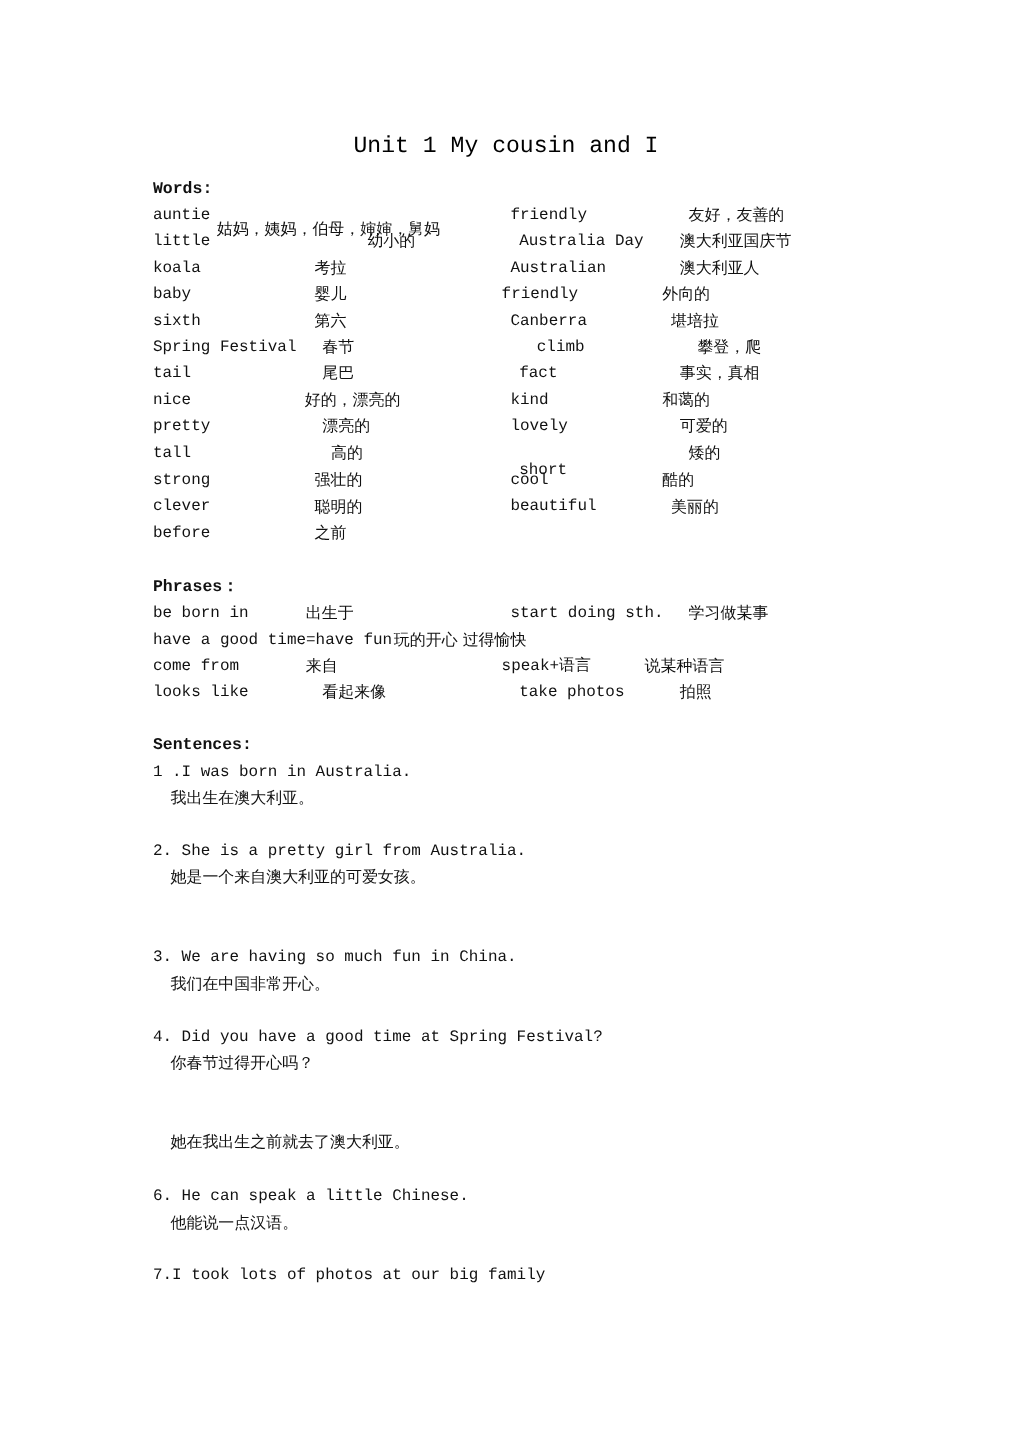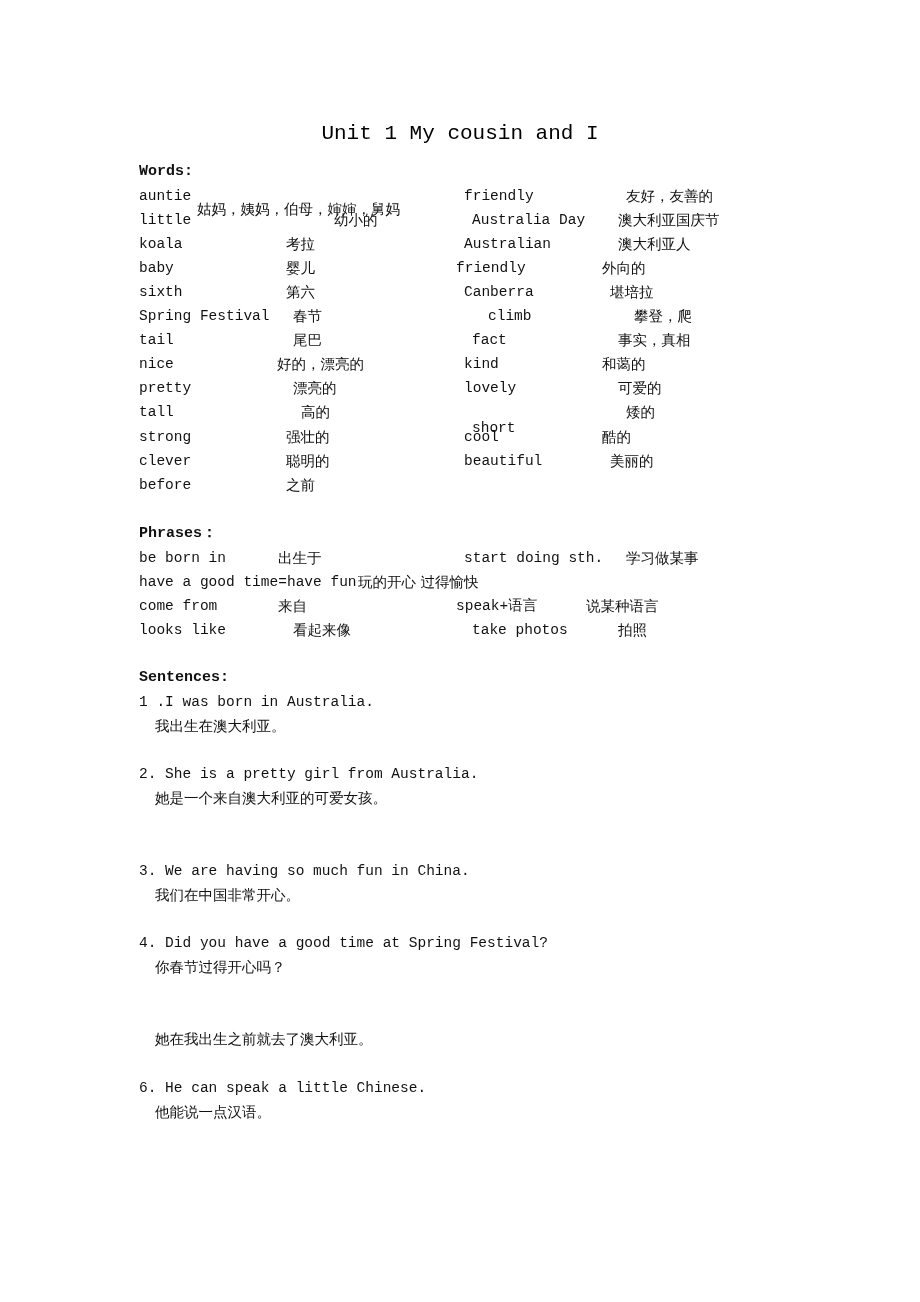--- a/index.html
+++ b/index.html
@@ -118,14 +118,15 @@
   <div class="abs cjk" style="left:155px; top:885px;">我们在中国非常开心。</div>
 
   <div class="abs mono" style="left:139px; top:933px;">4. Did you have a good time at Spring Festival?</div>
   <div class="abs cjk" style="left:155px; top:957px;">你春节过得开心吗？</div>
 
   <div class="abs cjk" style="left:155px; top:1029px;">她在我出生之前就去了澳大利亚。</div>
 
   <div class="abs mono" style="left:139px; top:1078px;">6. He can speak a little Chinese.</div>
   <div class="abs cjk" style="left:155px; top:1102px;">他能说一点汉语。</div>
 
+  <div class="abs mono" style="left:139px; top:1150px;">7.I took lots of photos at our big family</div>
 
 </div>
 
 </body></html>

